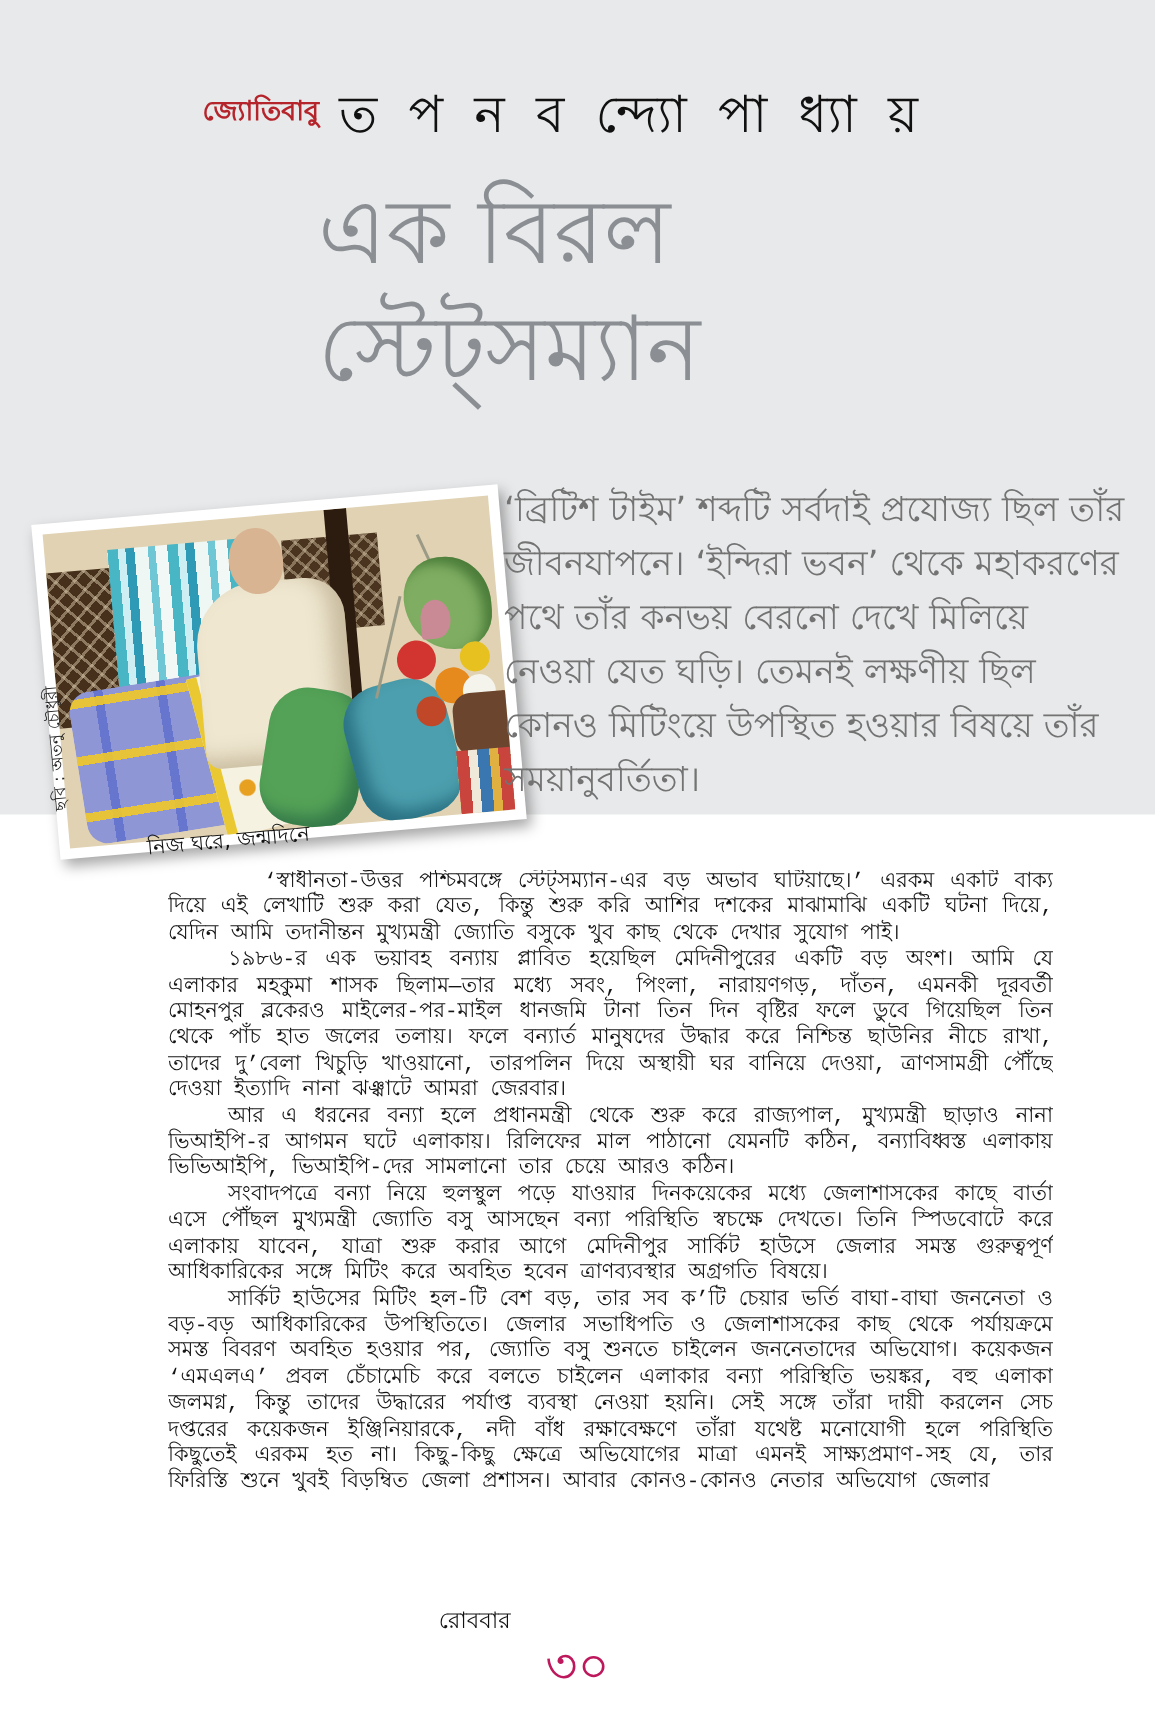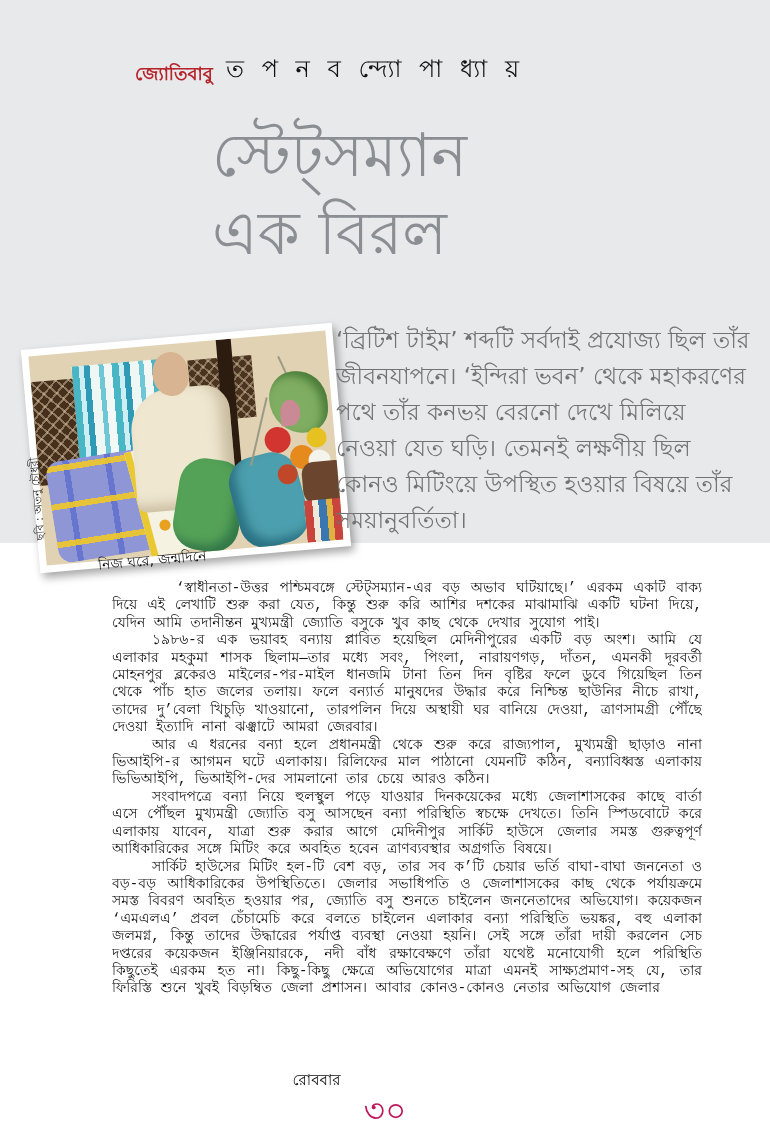--- a/index.html
+++ b/index.html
@@ -13,21 +13,21 @@
   .gray-band {
     position:absolute; left:0; top:0; width:770px; height:543px;
     background:#e8e9ea;
   }
   .kicker {
     position:absolute; left:135px; top:60px;
     font-size:18px; color:#b5232b; font-weight:bold;text-align:right;
   }
   .author {
     position:absolute; left:226px; top:50px;
-    font-size:24px; color:#111; letter-spacing:5px; font-weight:500;
+    font-size:34px; color:#111; letter-spacing:5px; font-weight:500;
   }
   .title {
     position:absolute; left:212px; top:116px; width:480px;
     font-family:"DejaVu Serif", serif;
     font-size:60px; line-height:78px; color:#8b8f94; font-weight:400;
   }
   
   .photo-wrap {
     position:absolute; left:30px; top:336px;
     width:312px; height:224px; background:#fff; padding:7px;
@@ -144,22 +144,22 @@
 </head>
 <body>
 
 <div class="page">
   <div class="gray-band"></div>
 
   <div class="kicker">জ্যোতিবাবু</div>
   <div class="author">ত প ন  ব ন্দ্যো পা ধ্যা য়</div>
 
   <div class="title">
+    <div>এক বিরল</div>
     <div>স্টেট্সম্যান</div>
-    <div>এক বিরল</div>
   </div>
 
   <div class="photo-wrap">
     <div class="photo-inner">
       <div class="ph wood-left"></div>
       <div class="ph curtain"></div>
       <div class="ph wood-mid"></div>
       <div class="ph wood-post"></div>
       <div class="ph pillow"></div>
       <div class="ph pillow-band"></div>

